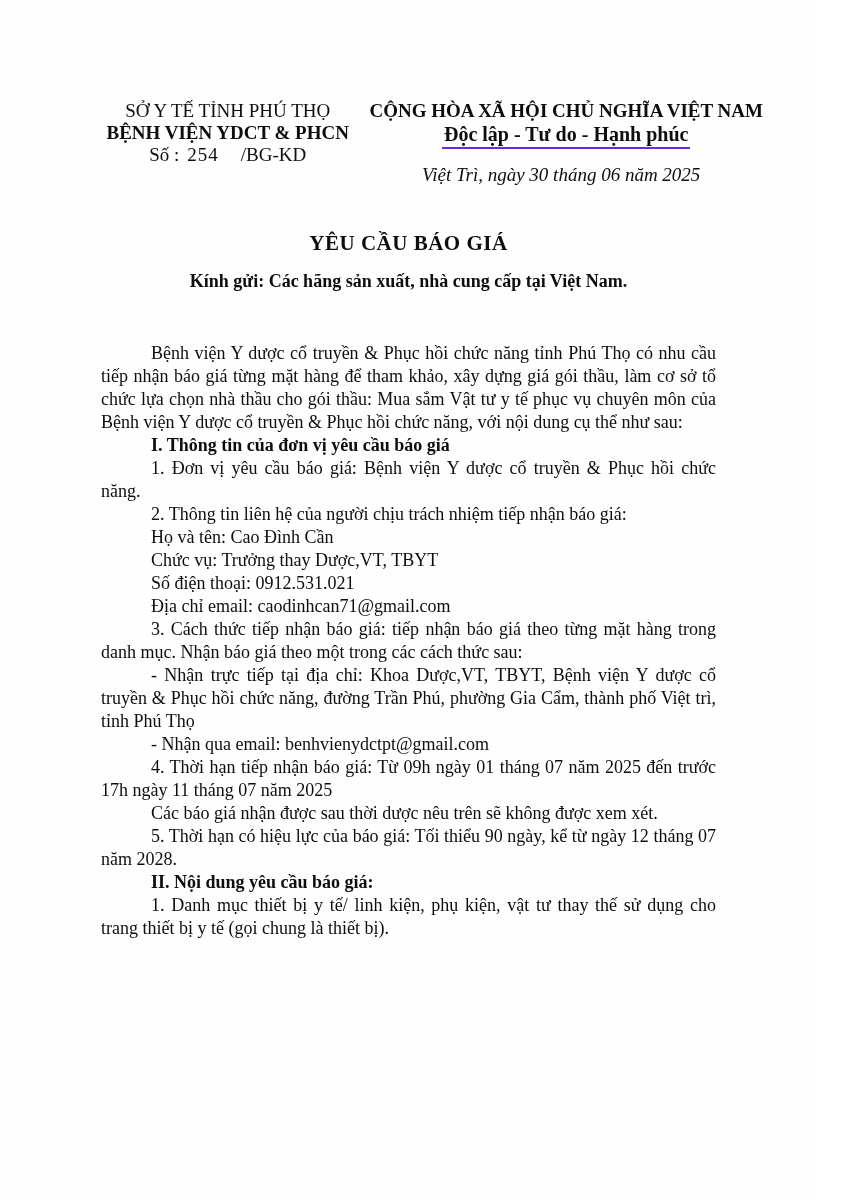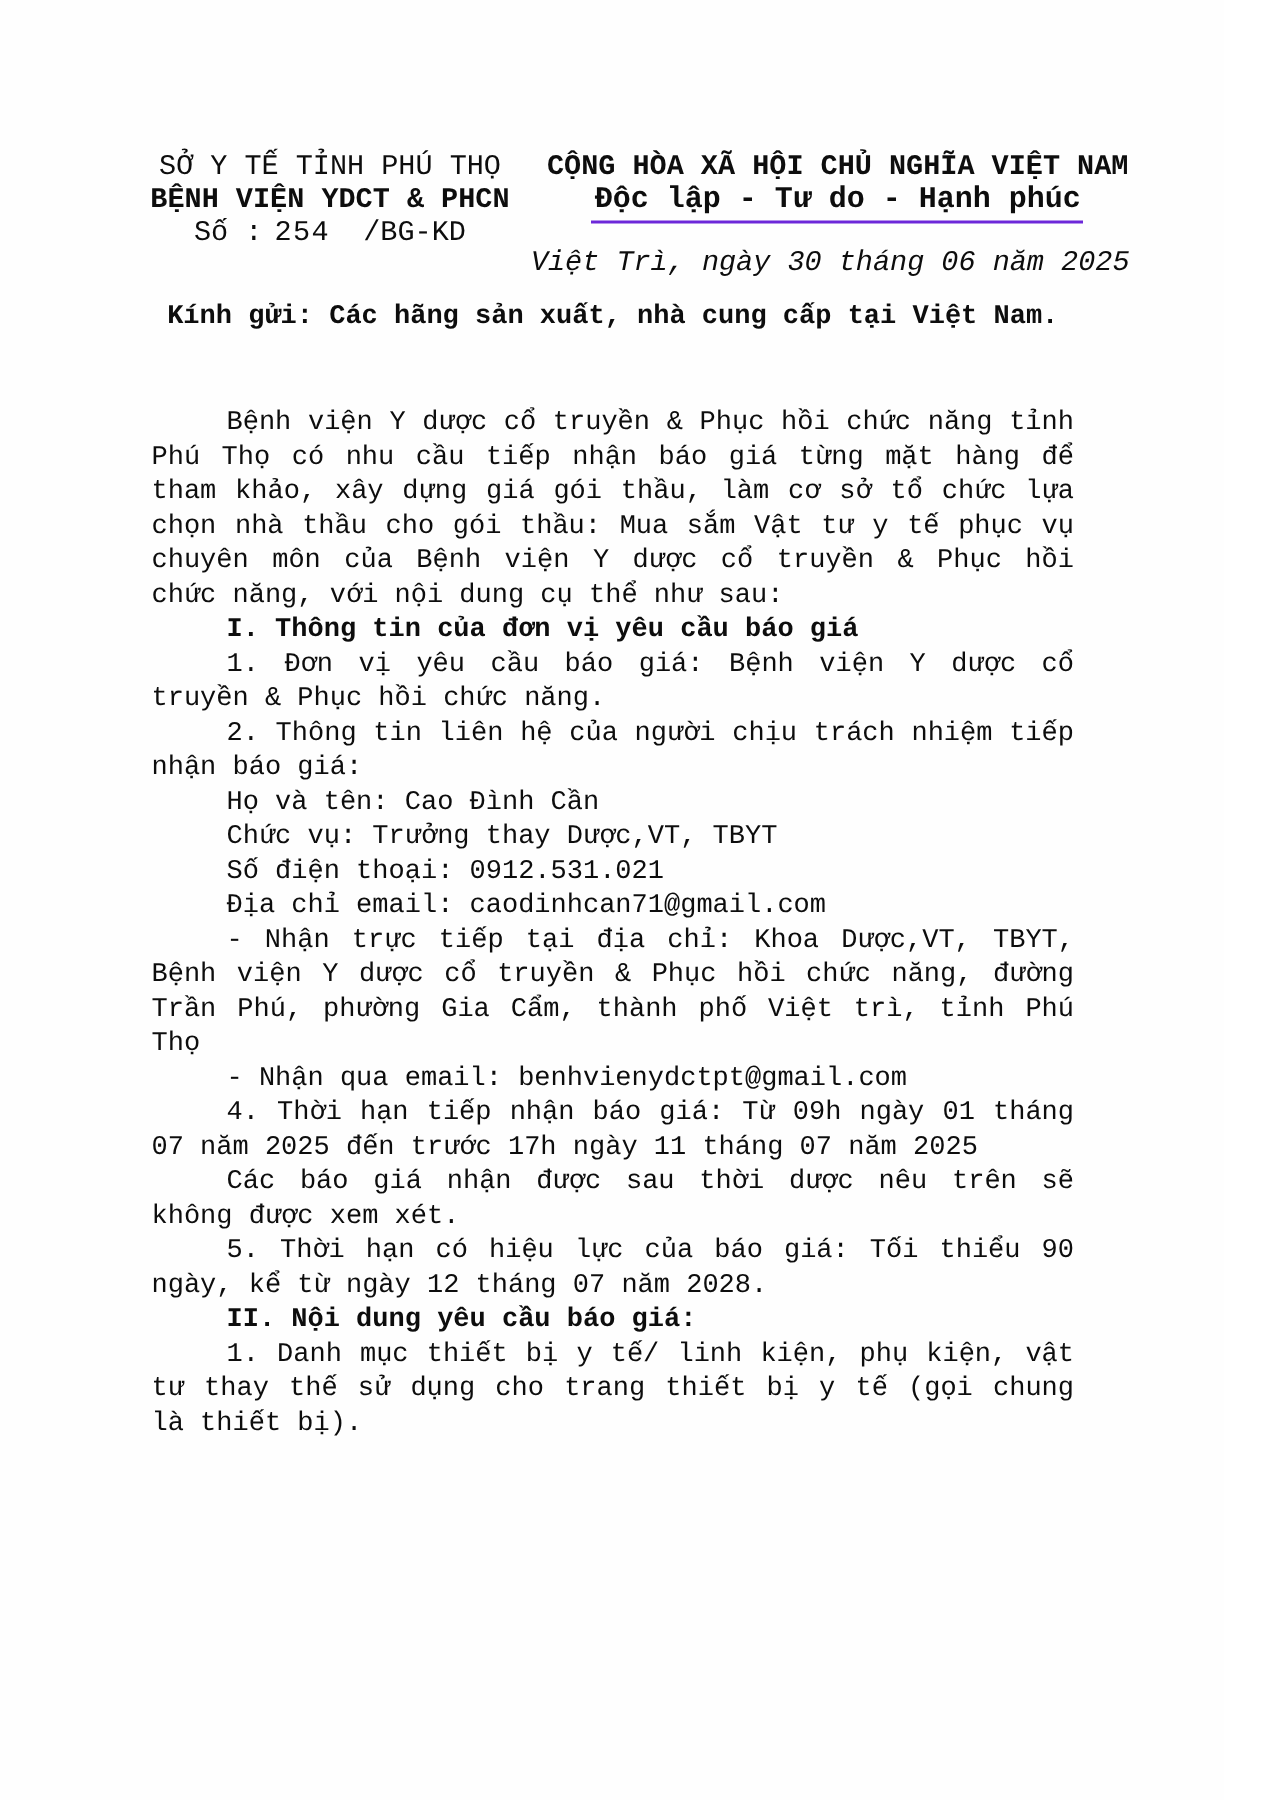--- a/index.html
+++ b/index.html
@@ -2,21 +2,21 @@
 <html lang="vi"><head>
 <meta charset="utf-8">
 <style>
   html, body { margin: 0; padding: 0; background: #ffffff; }
   .page {
     position: relative;
     width: 816px;
     height: 1200px;
     background: #fefefe;
     color: #0d0d0d;
-    font-family: Liberation Mono, monospace;
+    font-family: Liberation Serif, serif;
     overflow: hidden;
     box-sizing: border-box;
   }
   
   .header { display: flex; margin-top: 100px; }
   .header-left {
     width: 300px;
     margin-left: 86px;
     text-align: center;
     font-size: 19px;
@@ -41,21 +41,21 @@
   .header-right .national-motto-line2 {
     display: inline-block;
     font-weight: 700; font-size: 20px;
     border-bottom: 2px solid #6d28d9;
     padding: 0 2px 2px 2px;
     margin-top: 1px;
   }
   .header-right .place-date {
     font-style: italic;
     font-size: 19px;
-    text-align: left;
+    text-align: center;
     margin-top: 15px;
     padding-right: 10px;
     white-space: nowrap;
   }
   
   .content-col { margin: 0 100px 0 101px; } 
   .doc-title {
     margin-top: 45px;
     text-align: center;
     font-weight: 700;
@@ -97,31 +97,33 @@
     <div class="header-right">
       <div class="national-motto-line1">CỘNG HÒA XÃ HỘI CHỦ NGHĨA VIỆT NAM</div>
       <div>
         <span class="national-motto-line2">Độc lập - Tư do - Hạnh phúc</span>
       </div>
       <div class="place-date">Việt Trì, ngày 30 tháng 06 năm 2025</div>
     </div>
   </div>
 
   <div class="content-col">
+    <div class="doc-title">YÊU CẦU BÁO GIÁ</div>
     <div class="doc-subtitle">Kính gửi: Các hãng sản xuất, nhà cung cấp tại Việt Nam.</div>
 
     <div class="doc-body">
       <p>Bệnh viện Y dược cổ truyền &amp; Phục hồi chức năng tỉnh Phú Thọ có nhu cầu tiếp nhận báo giá từng mặt hàng để tham khảo, xây dựng giá gói thầu, làm cơ sở tổ chức lựa chọn nhà thầu cho gói thầu: Mua sắm Vật tư y tế phục vụ chuyên môn của Bệnh viện Y dược cổ truyền &amp; Phục hồi chức năng, với nội dung cụ thể như sau:</p>
       <p class="heading">I. Thông tin của đơn vị yêu cầu báo giá</p>
       <p>1. Đơn vị yêu cầu báo giá: Bệnh viện Y dược cổ truyền &amp; Phục hồi chức năng.</p>
       <p>2. Thông tin liên hệ của người chịu trách nhiệm tiếp nhận báo giá:</p>
       <p>Họ và tên: Cao Đình Cần</p>
       <p>Chức vụ: Trưởng thay Dược,VT, TBYT</p>
       <p>Số điện thoại: 0912.531.021</p>
       <p>Địa chỉ email: caodinhcan71@gmail.com</p>
+      <p>3. Cách thức tiếp nhận báo giá: tiếp nhận báo giá theo từng mặt hàng trong danh mục. Nhận báo giá theo một trong các cách thức sau:</p>
       <p>- Nhận trực tiếp tại địa chỉ: Khoa Dược,VT, TBYT, Bệnh viện Y dược cổ truyền &amp; Phục hồi chức năng, đường Trần Phú, phường Gia Cẩm, thành phố Việt trì, tỉnh Phú Thọ</p>
       <p>- Nhận qua email: benhvienydctpt@gmail.com</p>
       <p>4. Thời hạn tiếp nhận báo giá: Từ 09h ngày 01 tháng 07 năm 2025 đến trước 17h ngày 11 tháng 07 năm 2025</p>
       <p>Các báo giá nhận được sau thời dược nêu trên sẽ không được xem xét.</p>
       <p>5. Thời hạn có hiệu lực của báo giá: Tối thiểu 90 ngày, kể từ ngày 12 tháng 07 năm 2028.</p>
       <p class="heading">II. Nội dung yêu cầu báo giá:</p>
       <p>1. Danh mục thiết bị y tế/ linh kiện, phụ kiện, vật tư thay thế sử dụng cho trang thiết bị y tế (gọi chung là thiết bị).</p>
     </div>
   </div>
 

